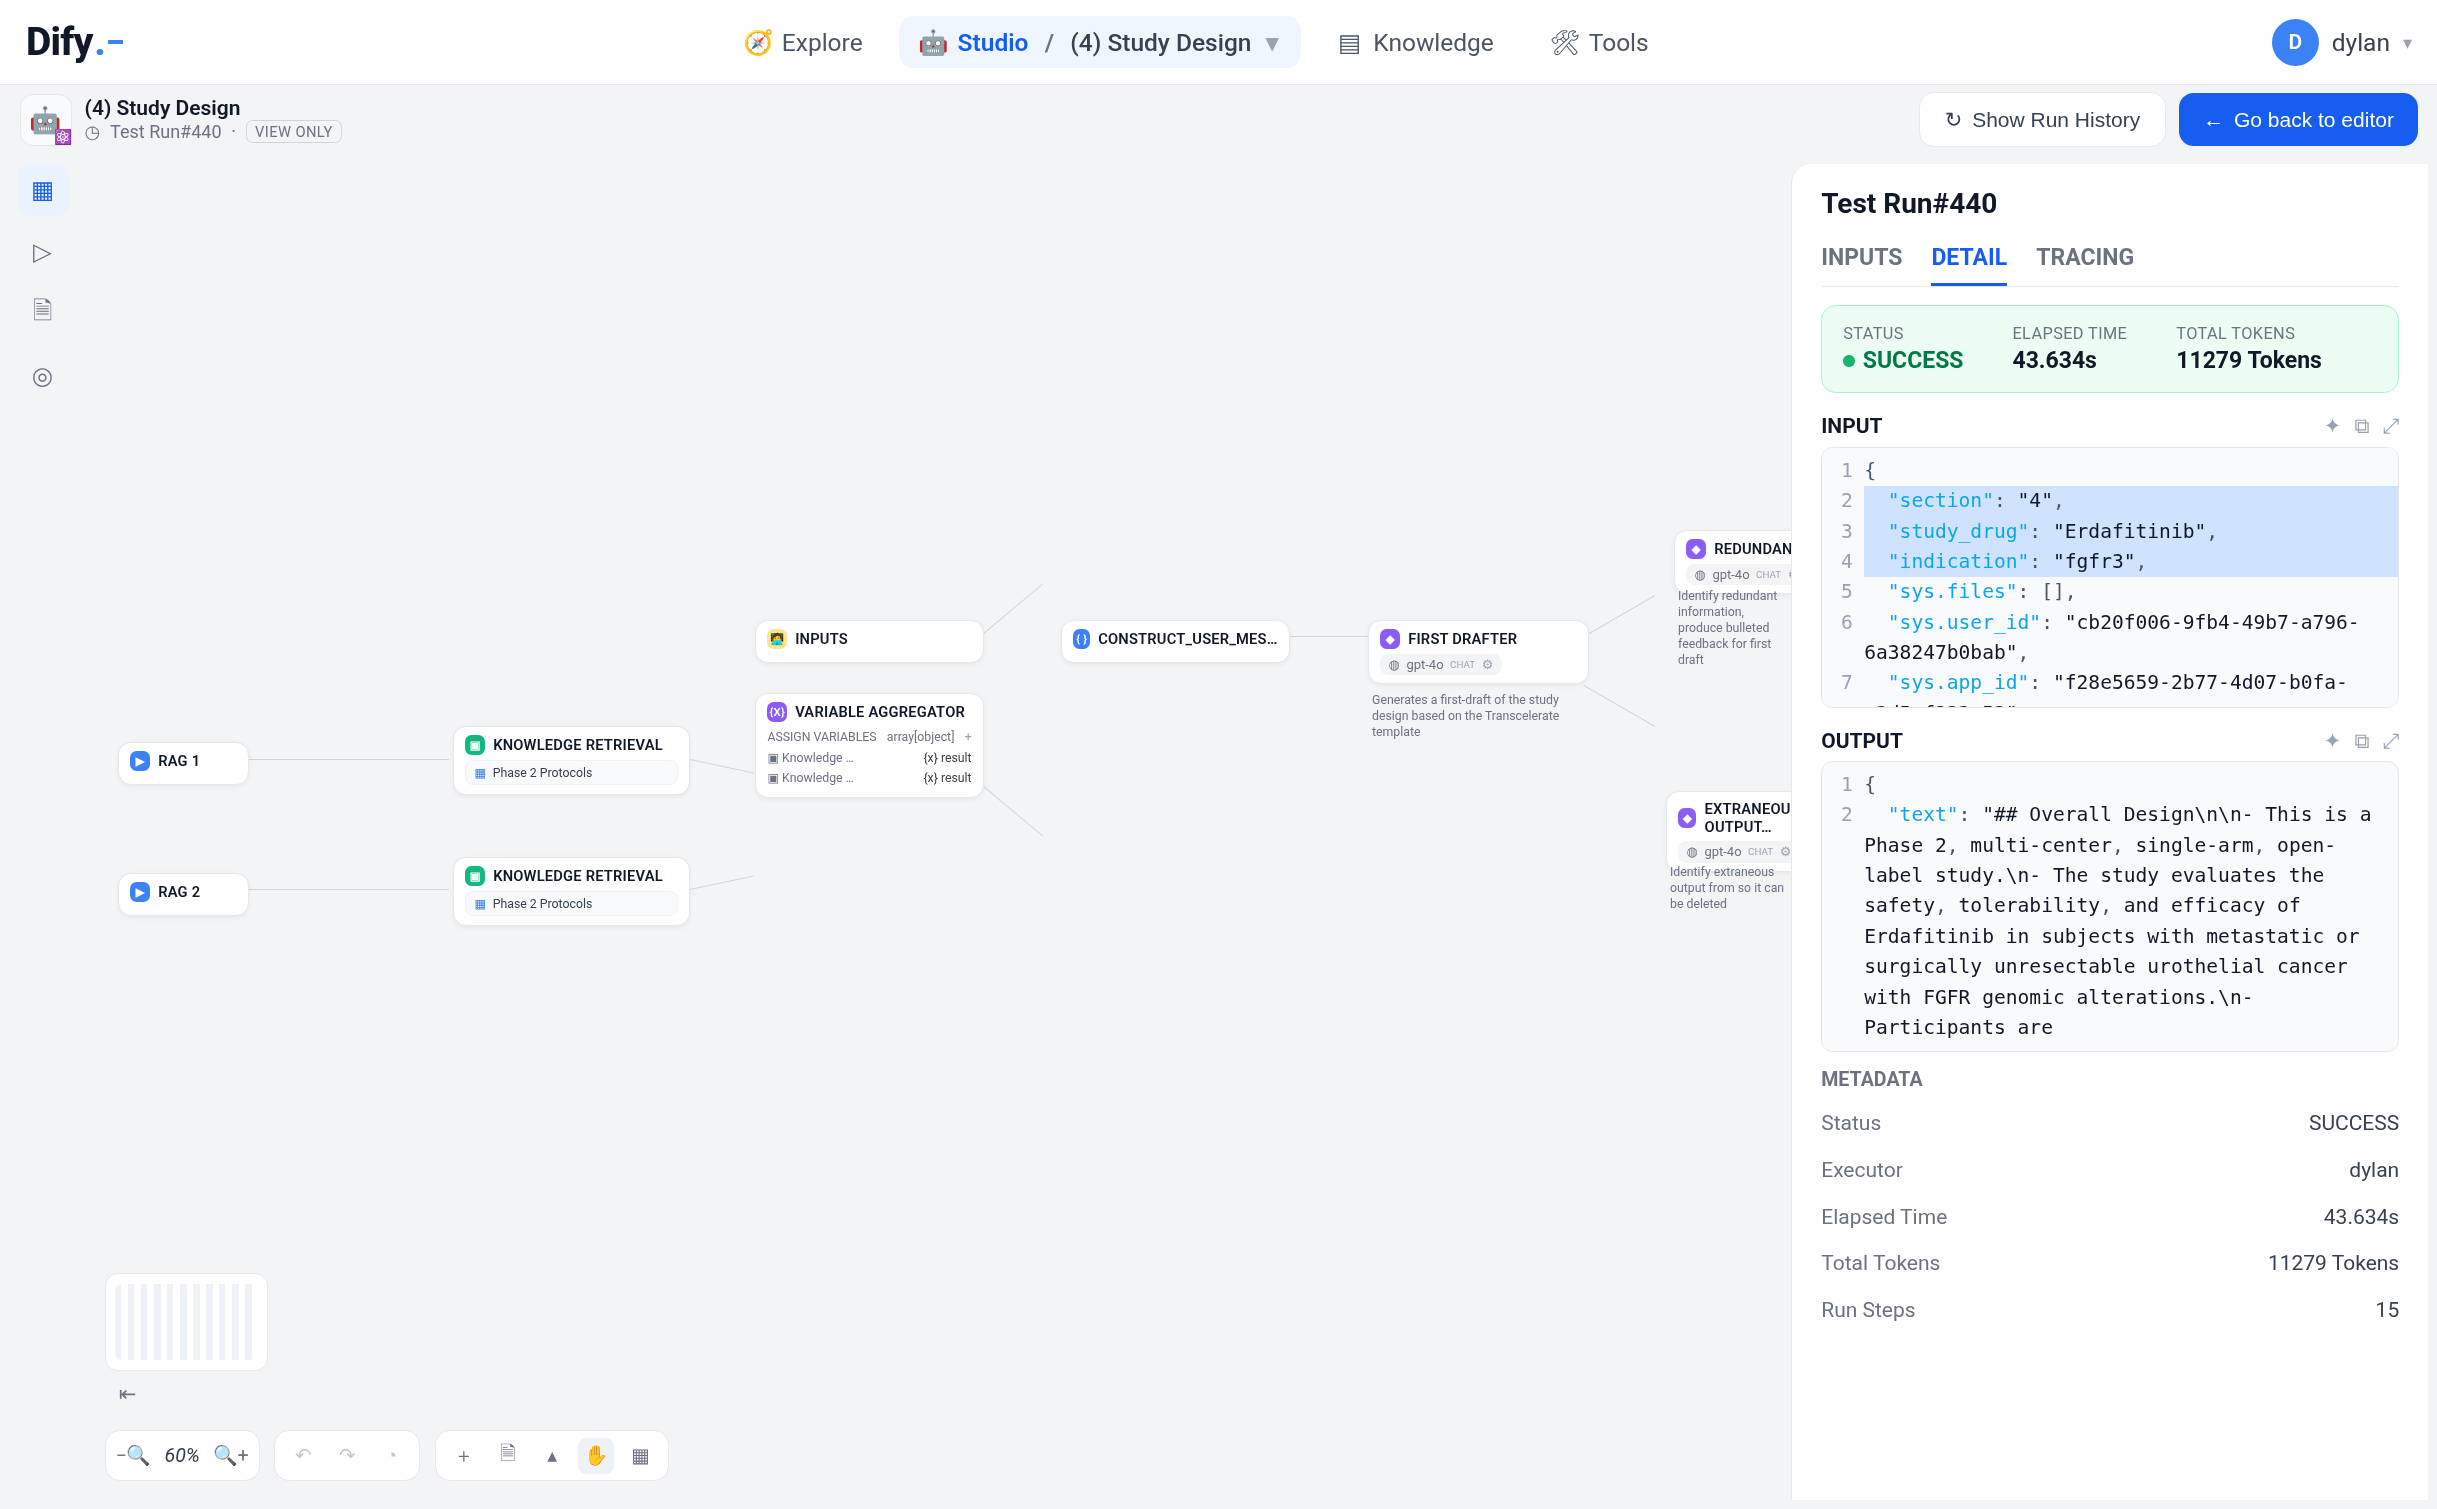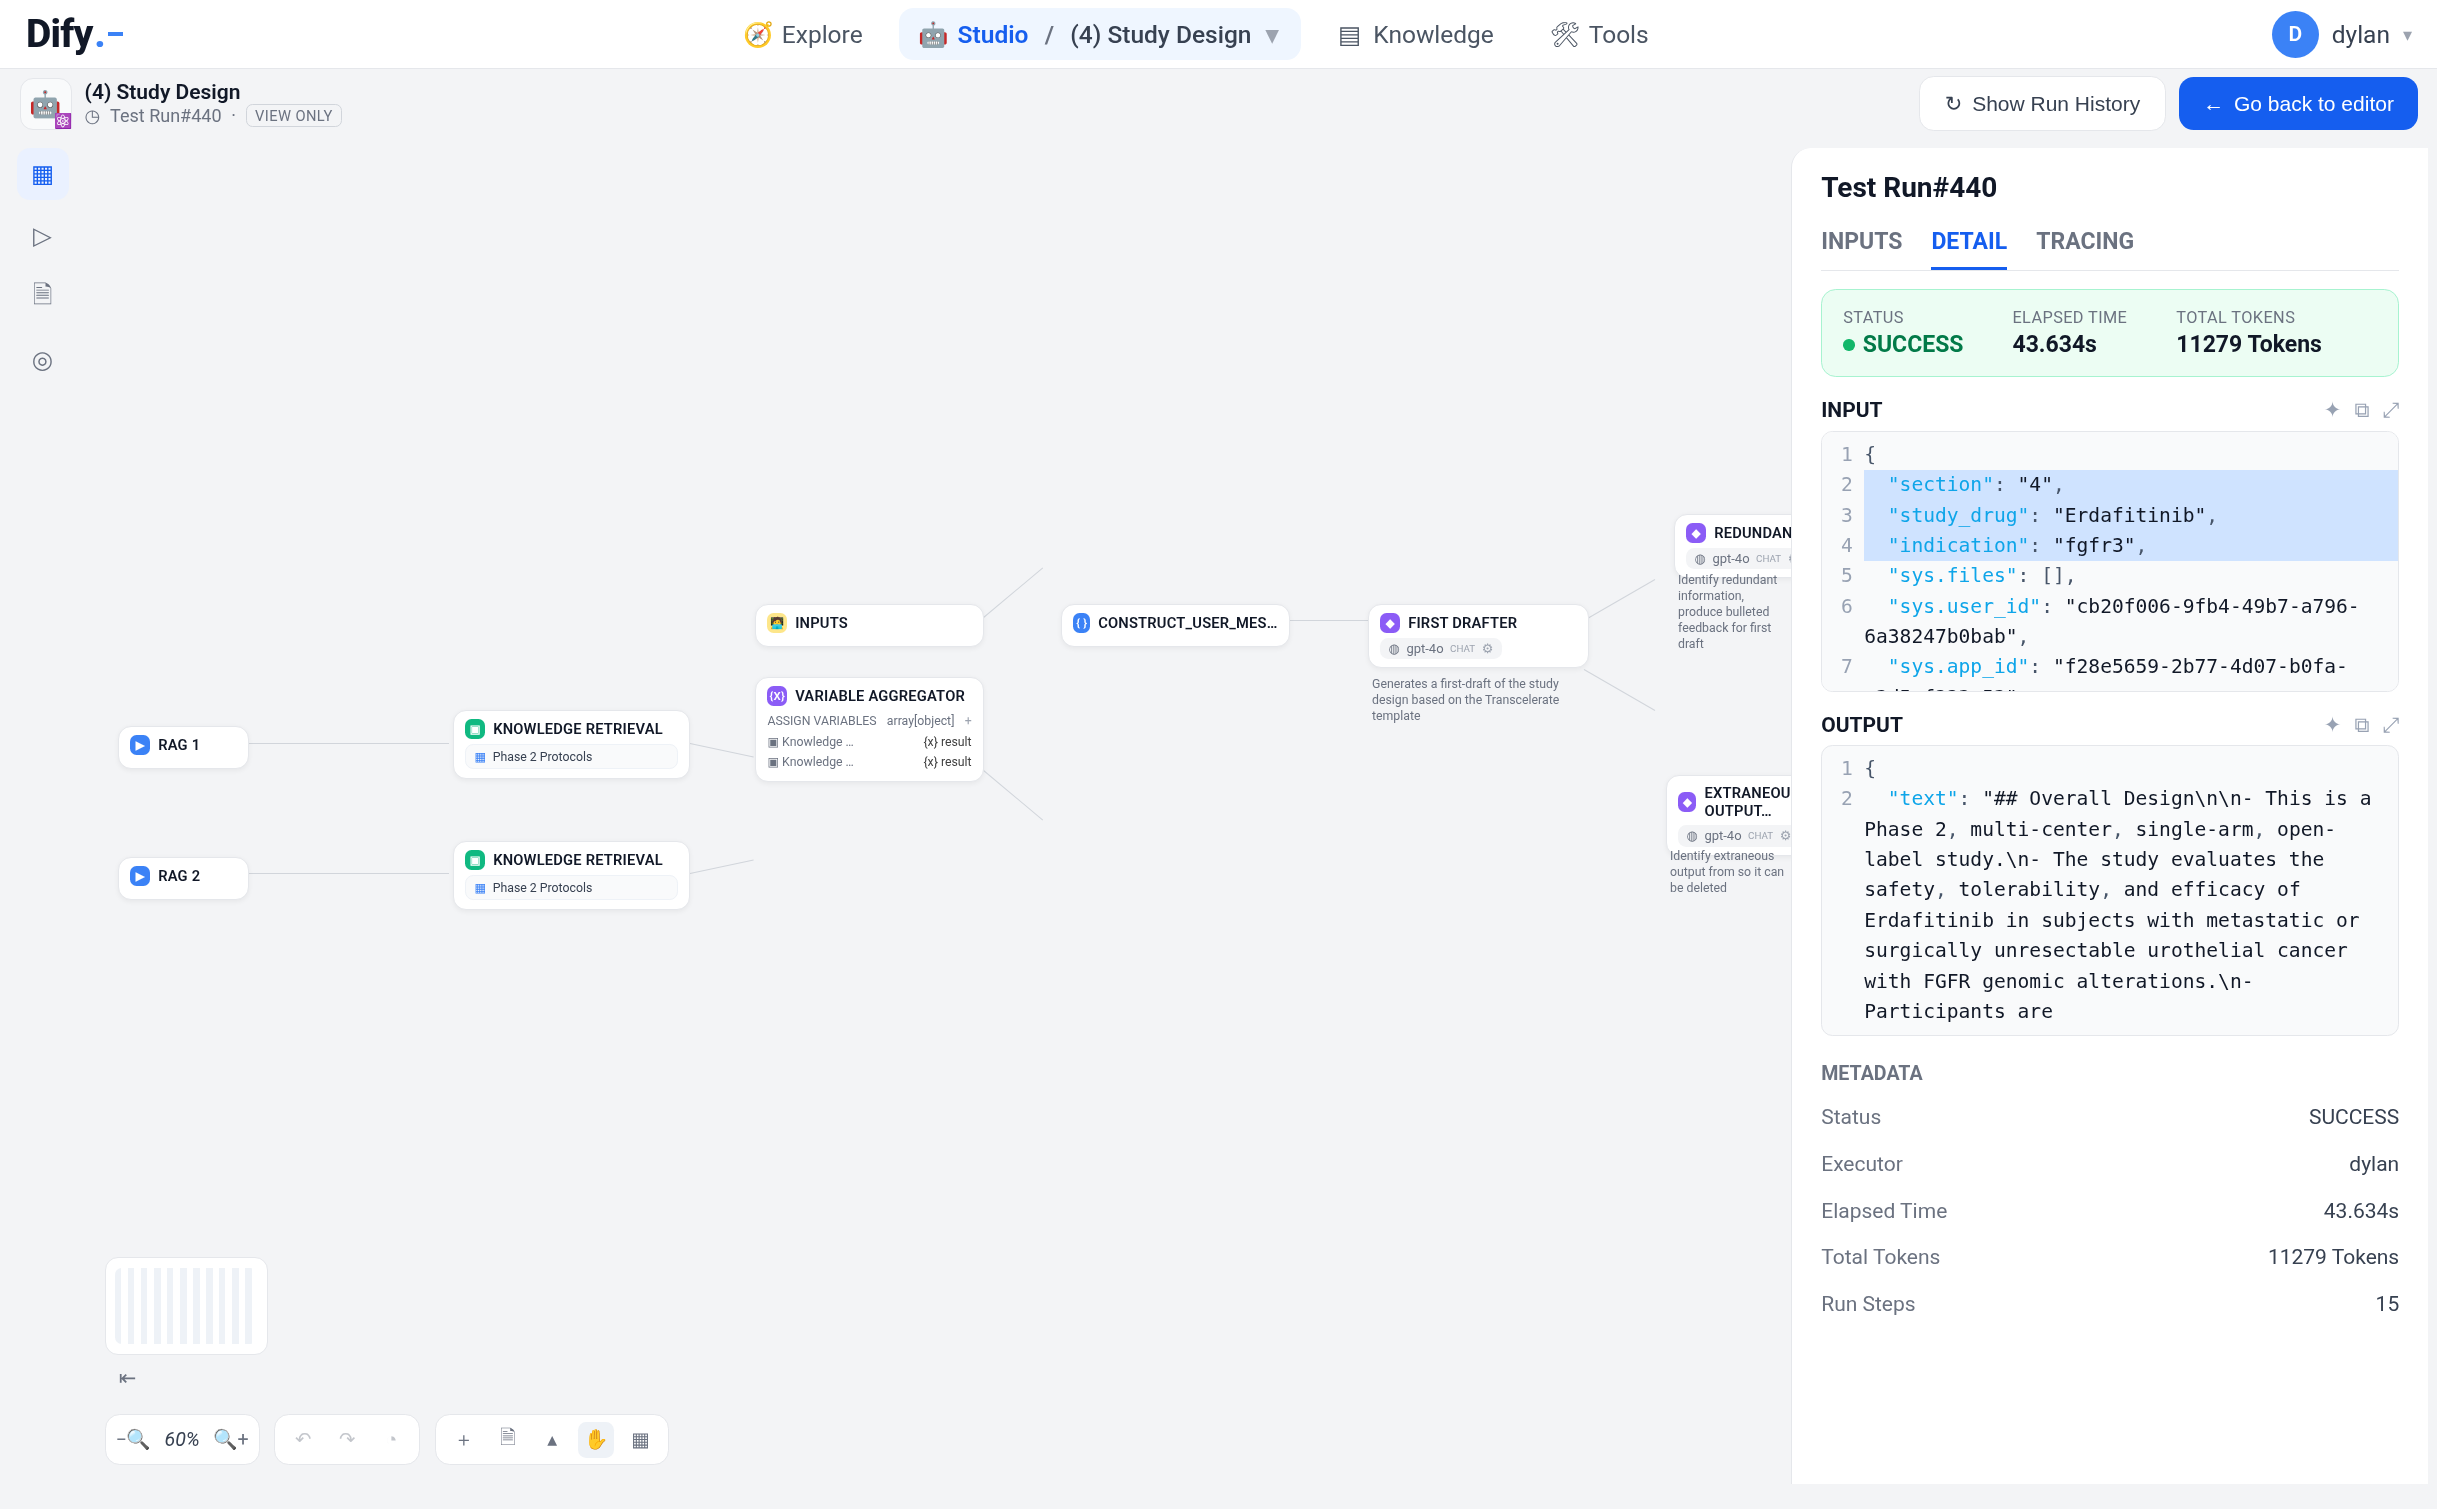--- a/index.html
+++ b/index.html
@@ -1,19 +1,19 @@
 <!DOCTYPE html>
 <html style="font-size:13px"><head>
 <meta charset="utf-8">
 <style>
   * { box-sizing: border-box; margin: 0; padding: 0; }
   body { font-family: -apple-system, BlinkMacSystemFont, 'Segoe UI', Roboto, sans-serif; background: #f3f4f6; color: #111827; width: 2438px; height: 1510px; overflow: hidden; }
 
   
-  .topnav { height: 69px; background: #fff; border-bottom: 0.8px solid #e5e7eb; display: flex; align-items: center; padding: 0 26px; gap: 19.6px; }
+  .topnav { height: 85px; background: #fff; border-bottom: 0.8px solid #e5e7eb; display: flex; align-items: center; padding: 0 26px; gap: 19.6px; }
   .logo { font-size: 39px; font-weight: 800; letter-spacing: -0.8px; display: flex; align-items: center; }
   .logo .dot { color: #3b82f6; margin-left: 1.6px; }
   .nav-spacer { flex: 1; display: flex; justify-content: center; gap: 13px; }
   .nav-pill { display: flex; align-items: center; gap: 11.4px; padding: 11.4px 23px; border-radius: 14.7px; font-size: 24.5px; color: #4b5563; }
   .nav-pill .icon { width: 24.5px; height: 24.5px; display: inline-flex; align-items: center; justify-content: center; }
   .nav-pill.active { background: #eff6ff; color: #155eef; font-weight: 600; }
   .nav-pill .crumb { color: #6b7280; margin: 0 4.9px; }
   .nav-pill .chev { color: #9ca3af; margin-left: 3.3px; }
   .nav-right { display: flex; align-items: center; gap: 13px; }
   .avatar { width: 47px; height: 47px; border-radius: 50%; background: #3b82f6; color: #fff; display: flex; align-items: center; justify-content: center; font-weight: 600; font-size: 21px; }
@@ -86,21 +86,21 @@
   .codebox { margin-top: 8.2px; background: #f9fafb; border: 0.8px solid #e5e7eb; border-radius: 11.4px; padding: 8.2px 0; font-family: ui-monospace, SFMono-Regular, Menlo, monospace; font-size: 19.6px; line-height: 1.55; overflow: auto; max-height: 261px; }
   .codeline { display: flex; }
   .ln { width: 42px; text-align: right; padding-right: 11.4px; color: #98a2b3; user-select: none; }
   .code { white-space: pre-wrap; word-break: break-word; padding-right: 11.4px; flex: 1; }
   .hl { background: #cfe3ff; }
   .k { color: #0ea5e9; } 
   .p { color: #475569; }
 
   .outputbox { max-height: 294px; }
 
-  .meta-title { font-size: 19.6px; font-weight: 700; color: #6b7280; margin-top: 26px; margin-bottom: 8.2px; }
+  .meta-title { font-size: 19.6px; font-weight: 700; color: #6b7280; margin-top: 16px; margin-bottom: 8.2px; }
   .meta-row { display: flex; justify-content: space-between; padding: 11.4px 0; font-size: 21px; color: #374151; }
   .meta-row .ml { color: #6b7280; }
 
   .panel-scroll { overflow-y: auto; padding: 0 29px 24.5px 29px; flex: 1; }
   .footer-watermark { text-align: right; font-size: 16.3px; color: #c4c8cf; padding: 4.9px 14.7px 8.2px 0; }
 </style>
 </head>
 <body>
 
 <div class="topnav">

